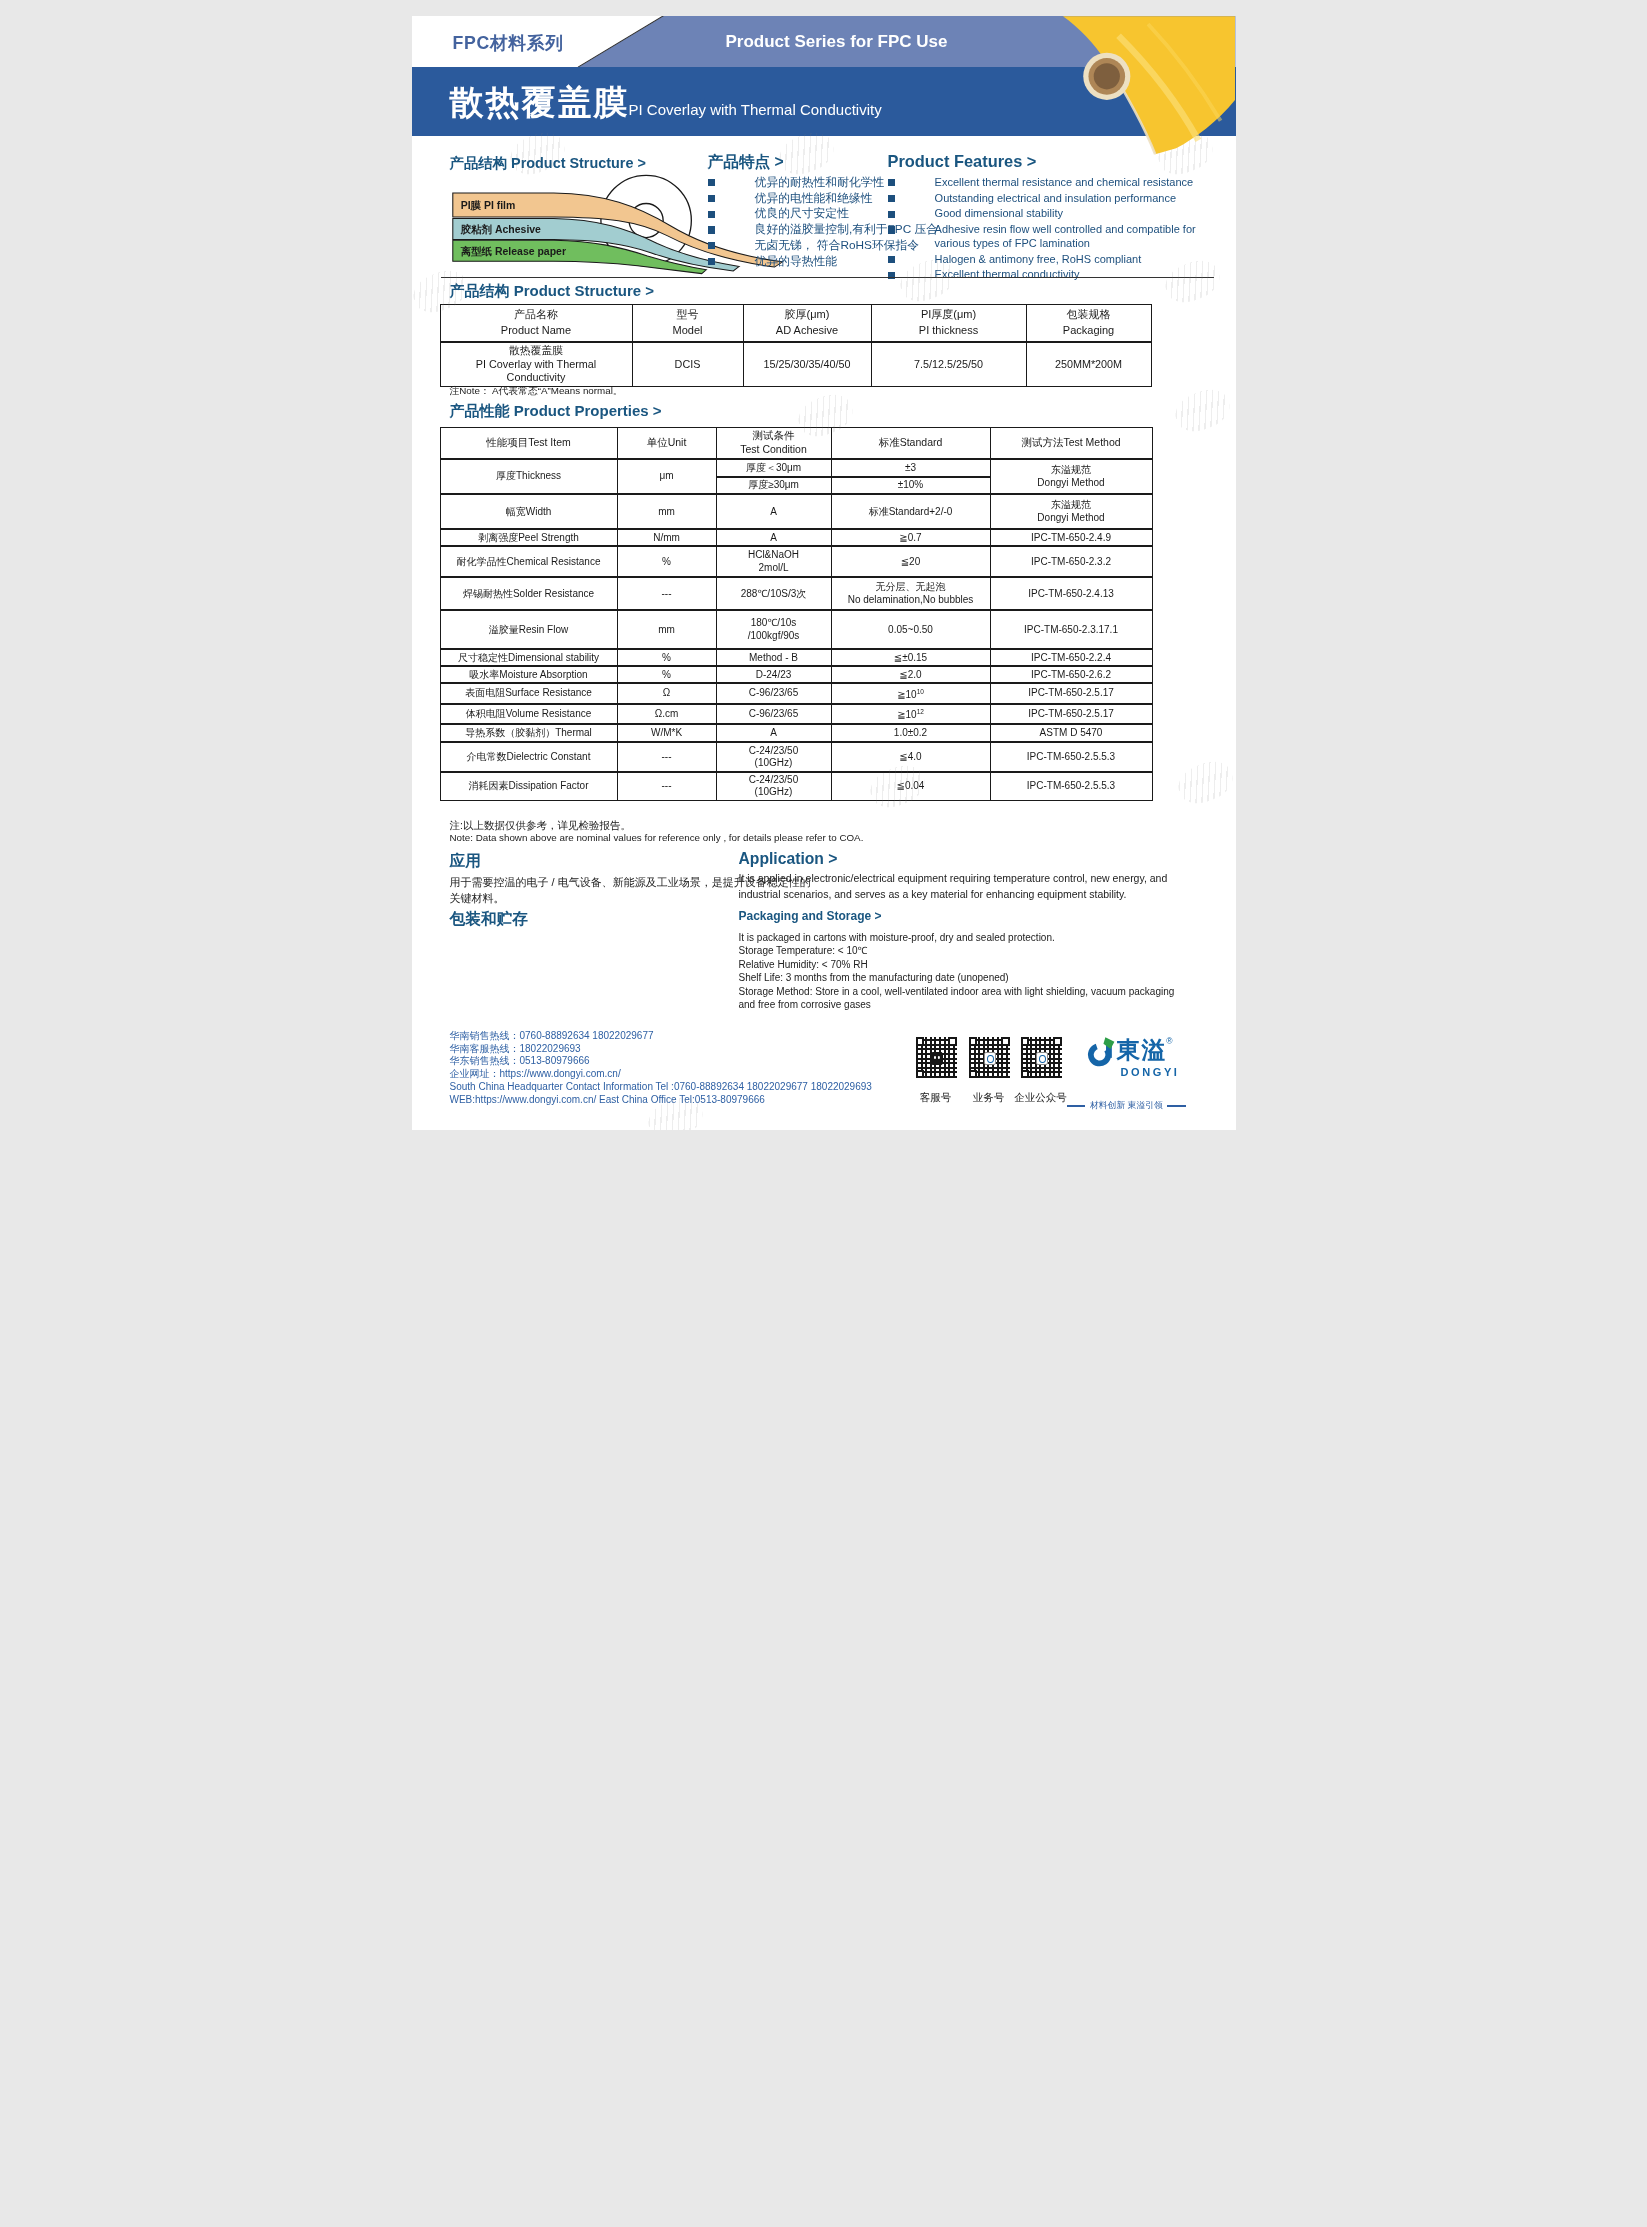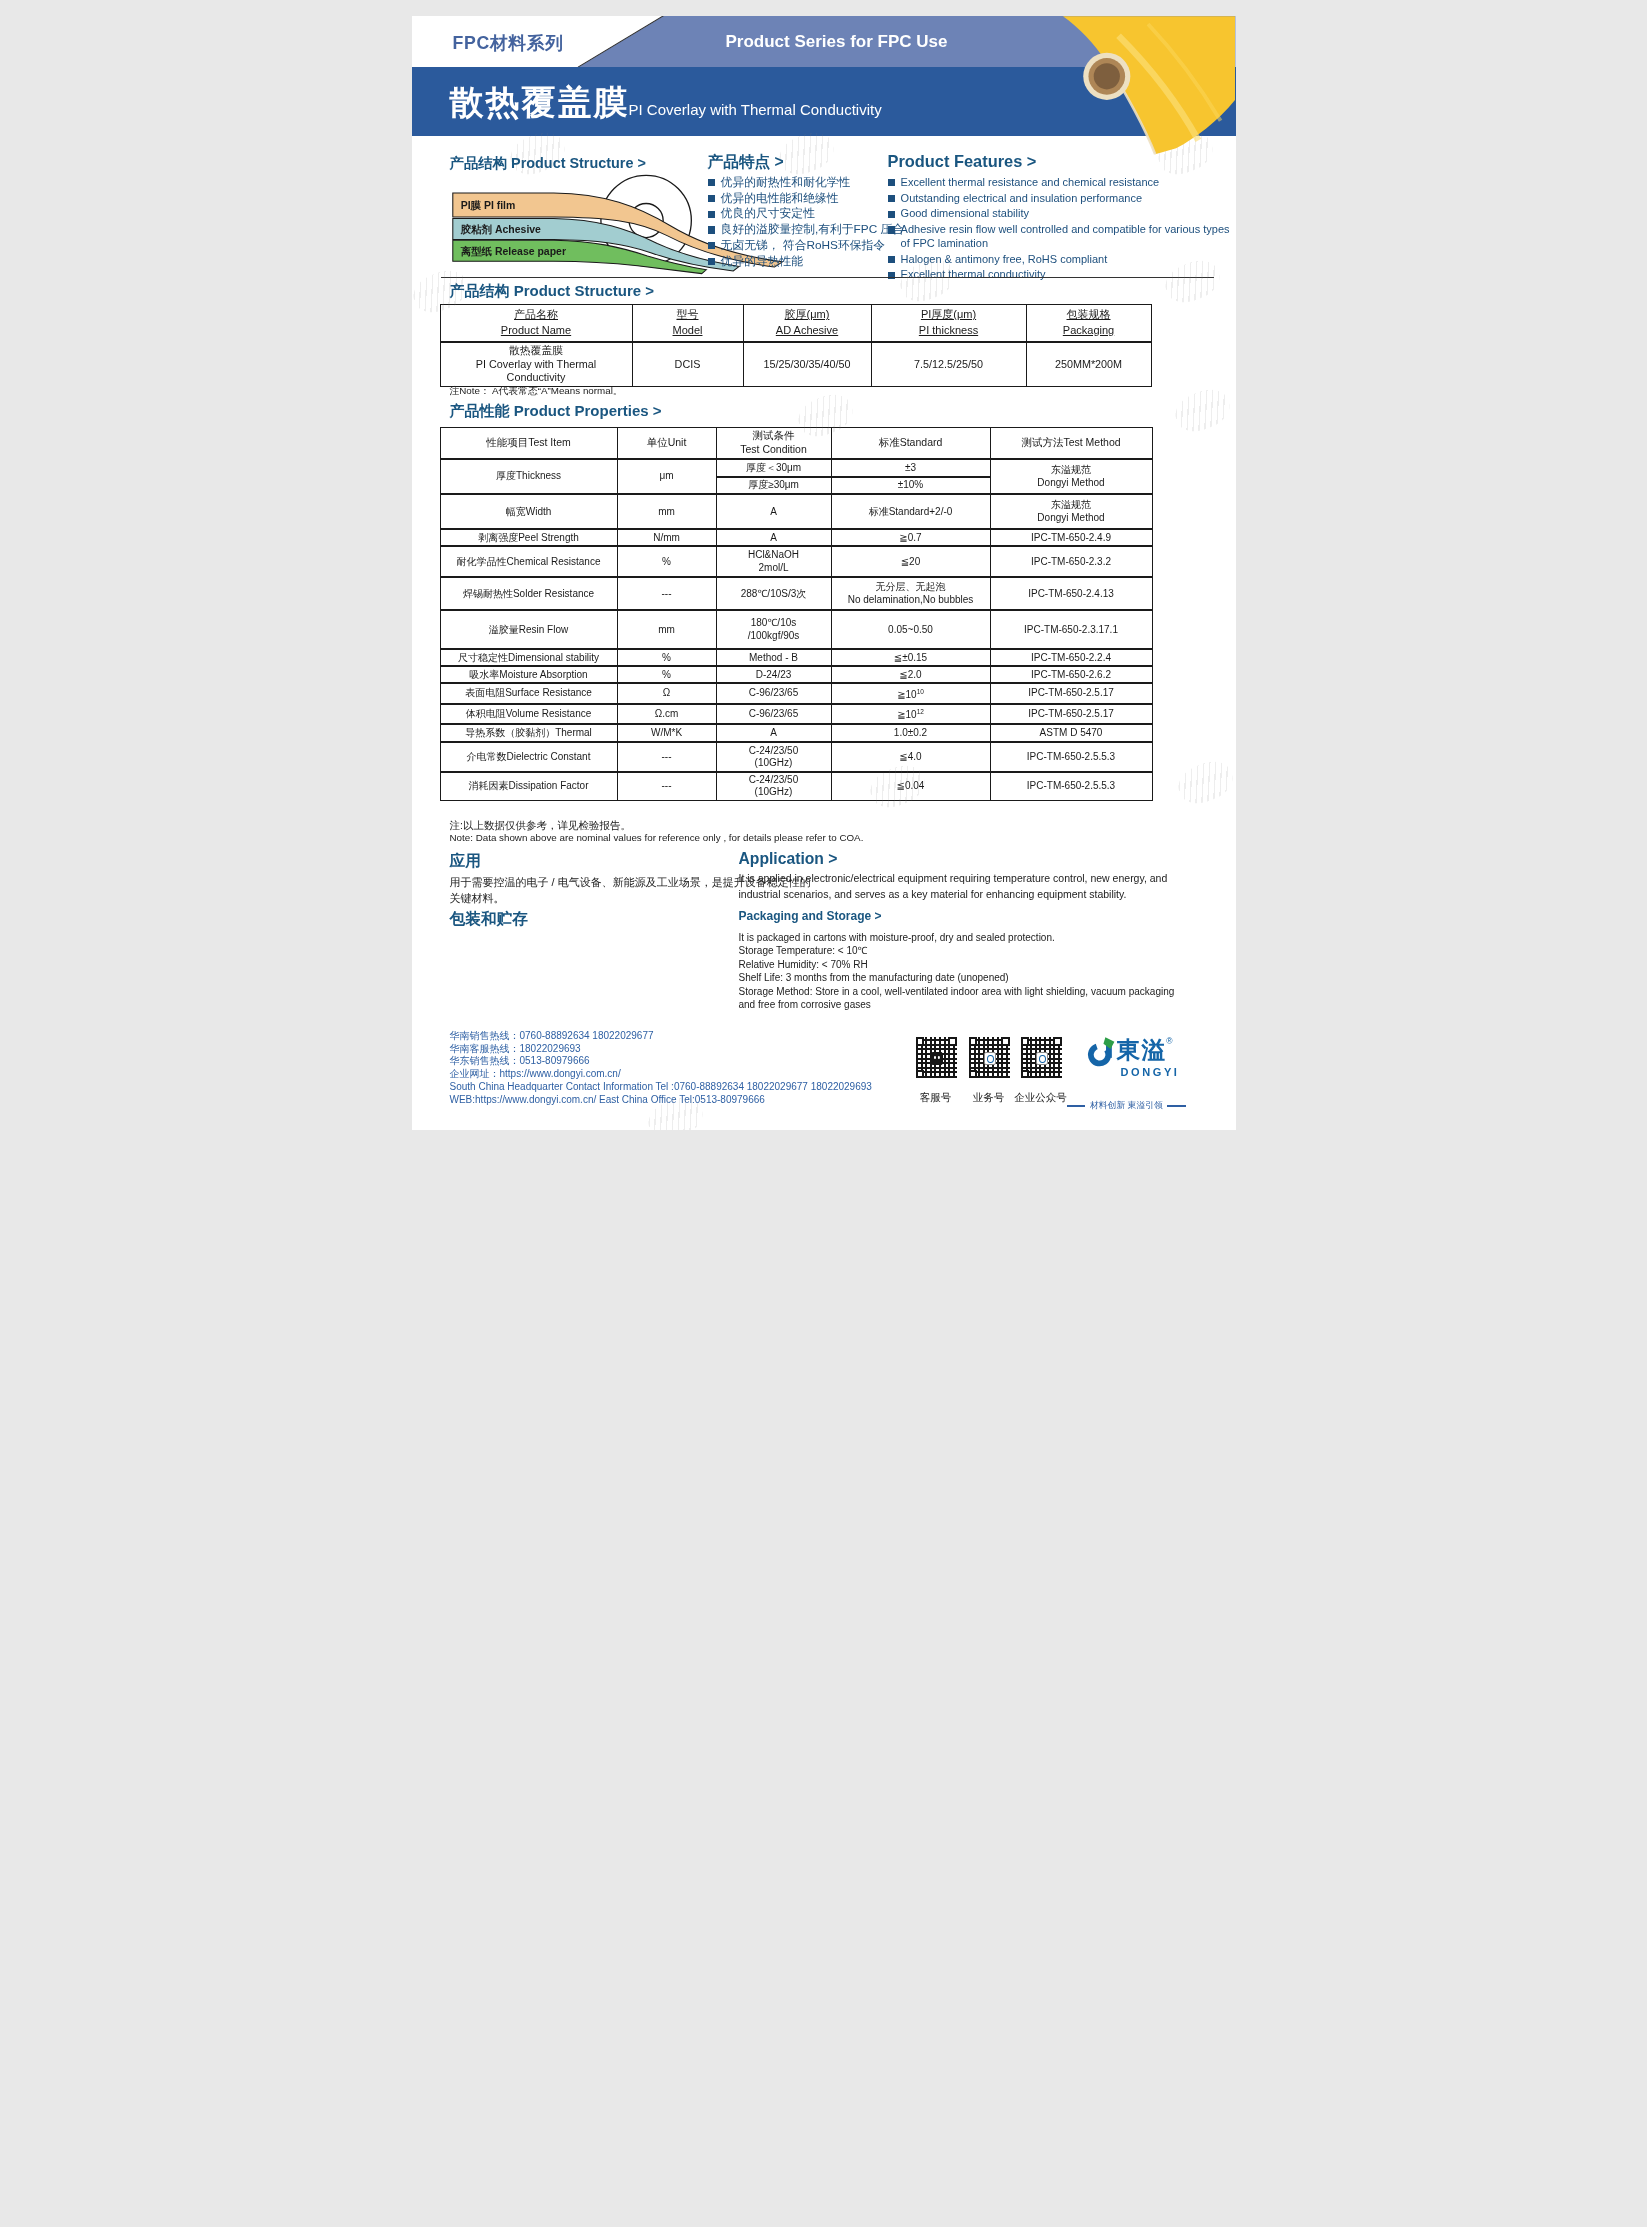--- a/index.html
+++ b/index.html
@@ -14,34 +14,34 @@
   .series-en{position:absolute;left:314px;top:15.7px;font-size:17px;font-weight:bold;color:#fff;}
   .banner{position:absolute;left:0;top:51px;width:824px;height:69px;background:#2B5A9C;}
   .title-zh{position:absolute;left:38px;top:13px;font-size:34px;font-weight:bold;color:#fff;letter-spacing:2px;}
   .title-en{position:absolute;left:217px;top:34px;font-size:15px;color:#fff;}
   .roll{position:absolute;left:615px;top:0;width:208px;height:139px;z-index:5;}
   
   .h1{position:absolute;font-weight:bold;color:#1A5680;}
   
   .diagram{position:absolute;left:29px;top:154px;width:367px;height:105px;}
   .bullets{position:absolute;color:#1D4F7D;}
-  .b{display:flex;margin-bottom:2px;}
+  .b{display:flex;margin-bottom:2px;gap:34px;}
   .b .sq{flex:0 0 7.2px;width:7.2px;height:7.2px;background:#1D4F7D;margin:3.3px 5.9px 0 0;}
   .b .txt{flex:1;line-height:13.7px;}
   .zh-b{font-size:11.8px;}
   .en-b{font-size:11px;width:346px;}
   .rule{position:absolute;left:29px;top:261px;width:773px;height:0.9px;background:#333;}
   
   table{border-collapse:collapse;table-layout:fixed;color:#1a1a1a;}
   .st,.pt{position:absolute;left:28px;width:712px;border:1.3px solid #1a1a1a;}
   .st td,.st th,.pt td,.pt th{border:0.7px solid #1a1a1a;text-align:center;vertical-align:middle;padding:1.3px 2.6px;font-weight:normal;}
   .st{top:288px;}
   .st th{font-size:11px;line-height:15.7px;}
   .st td{font-size:10.8px;line-height:13.7px;}
-  .st tr.hdr{height:37px;text-decoration:underline;}
+  .st tr.hdr{height:37px;}
   .st tr.body{height:38px;}
   .st tr.body td{border-top:2.6px double #1a1a1a;}
   .pt{top:411px;}
   .pt th{font-size:10.5px;line-height:13.7px;}
   .pt td{font-size:10px;line-height:12.4px;}
   .pt tr.sep td{border-top:2.6px double #1a1a1a;}
   .pre{white-space:pre-line;}
   .pt sup{font-size:6.5px;}
   .rh{height:30px}.rt{height:17.7px}.rw{height:35px}.rp{height:17px}.rc{height:31px}.rs{height:33px}
   .rr{height:39px}.r1l{height:17px}.rth{height:18.3px}.rd{height:26px}

